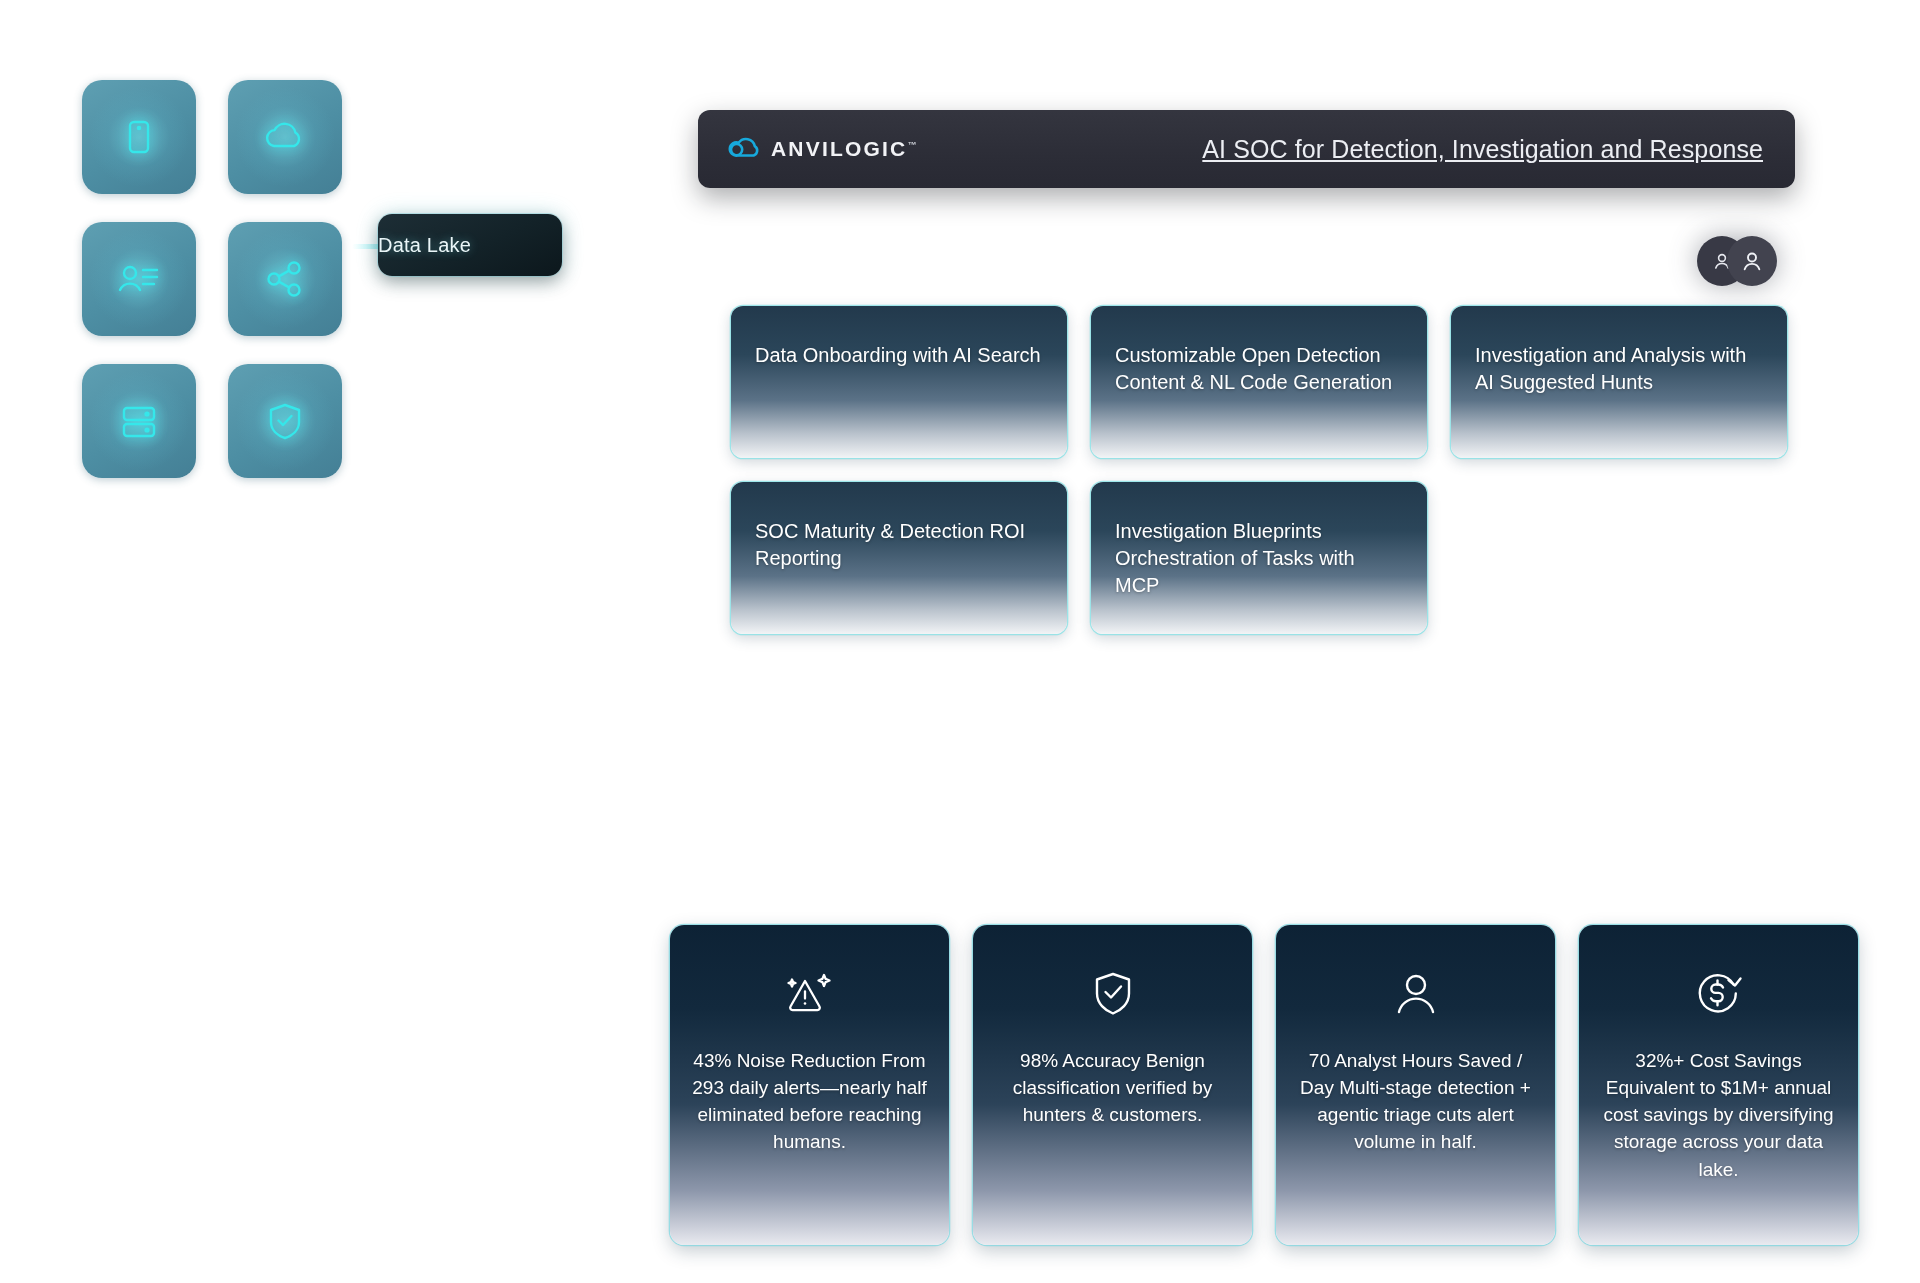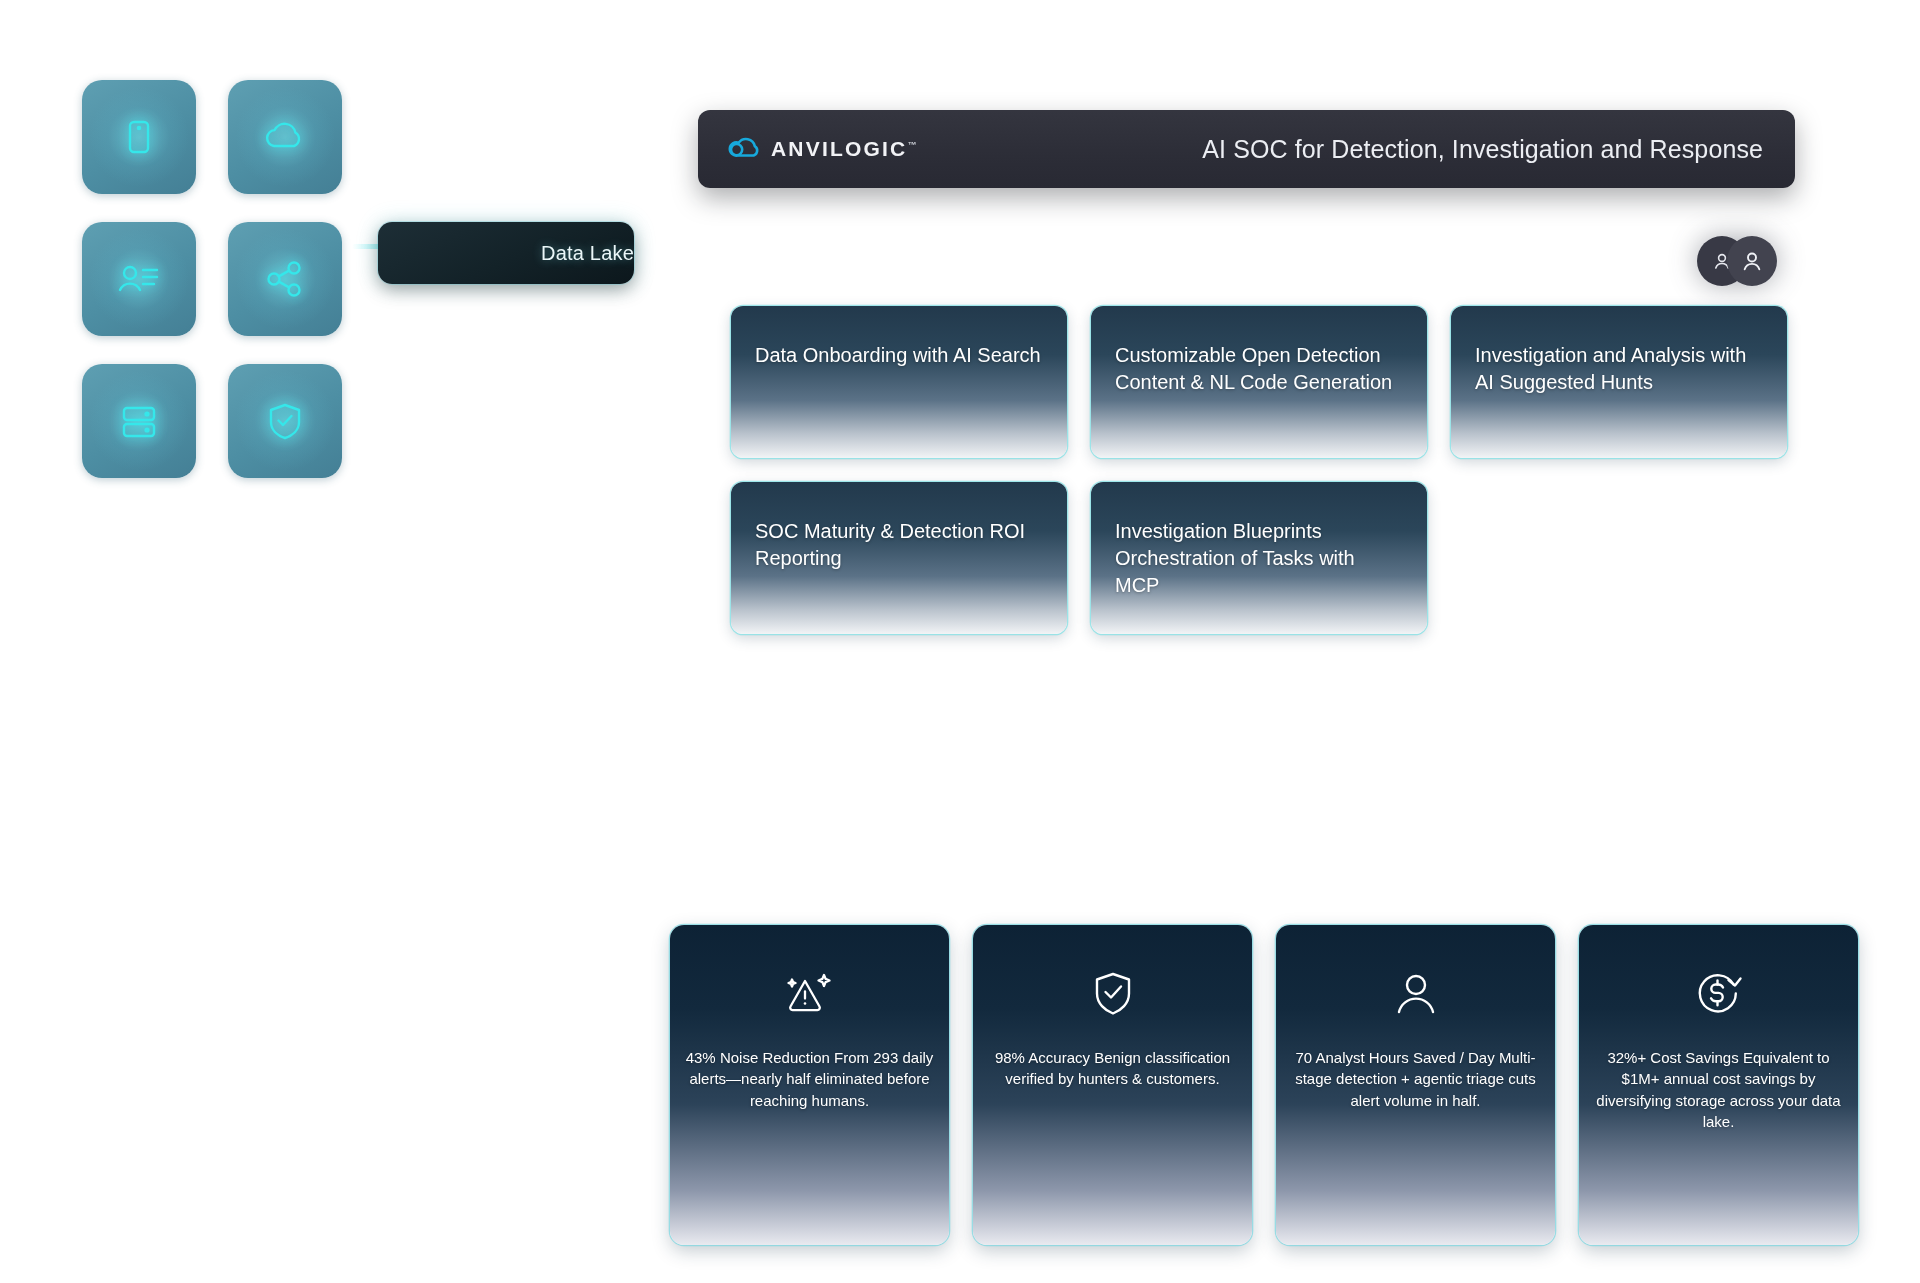--- a/index.html
+++ b/index.html
@@ -54,28 +54,28 @@
     top: 244px;
     width: 66px;
     height: 5px;
     border-radius: 3px;
     background: linear-gradient(90deg, rgba(90,235,240,0) 0%, rgba(90,235,240,0.85) 70%, rgba(120,245,250,1) 100%);
     filter: blur(0.4px);
   }
   #data-lake-pill {
     position: absolute;
     left: 378px;
-    top: 222px;
-    width: 256px;
+    top: 214px;
+    width: 184px;
     height: 62px;
     border-radius: 14px;
     background: linear-gradient(155deg, #1d2e36 0%, #132228 55%, #0c171c 100%);
     display: flex;
     align-items: center;
-    justify-content: flex-end;
+    justify-content: flex-start;
     box-shadow: 0 0 0 1px rgba(90,200,215,0.30), 0 6px 18px rgba(0,0,0,0.35),
                 0 0 22px rgba(70,210,225,0.22);
   }
   #data-lake-pill span {
     color: #eaf6f8;
     font-size: 20px;
     letter-spacing: 0.2px;
     text-shadow: 0 0 10px rgba(120,235,245,0.45);
   }
 
@@ -106,20 +106,21 @@
     font-size: 9px;
     vertical-align: super;
     letter-spacing: 0;
     color: #cfd2d9;
   }
   #product-title {
     color: #eceef3;
     font-size: 25px;
     letter-spacing: 0.1px;
     white-space: nowrap;
+    text-decoration: underline;
   }
 
   
   #avatar-cluster {
     position: absolute;
     left: 1697px;
     top: 236px;
     width: 96px;
     height: 50px;
     filter: drop-shadow(0 0 14px rgba(40,45,60,0.40));
@@ -198,21 +199,21 @@
     padding-top: 38px;
     overflow: hidden;
   }
   .stat-icon { height: 62px; display: flex; align-items: center; justify-content: center; }
   .stat-icon svg { display: block; }
   .stat-text {
     margin-top: 22px;
     padding: 0 14px;
     text-align: center;
     color: #ffffff;
-    font-size: 15px;
+    font-size: 19px;
     line-height: 1.43;
     text-shadow: 0 1px 3px rgba(0,0,0,0.32);
   }
 </style>
 </head>
 <body>
 
 <div id="canvas">
 
   <div id="source-grid">

